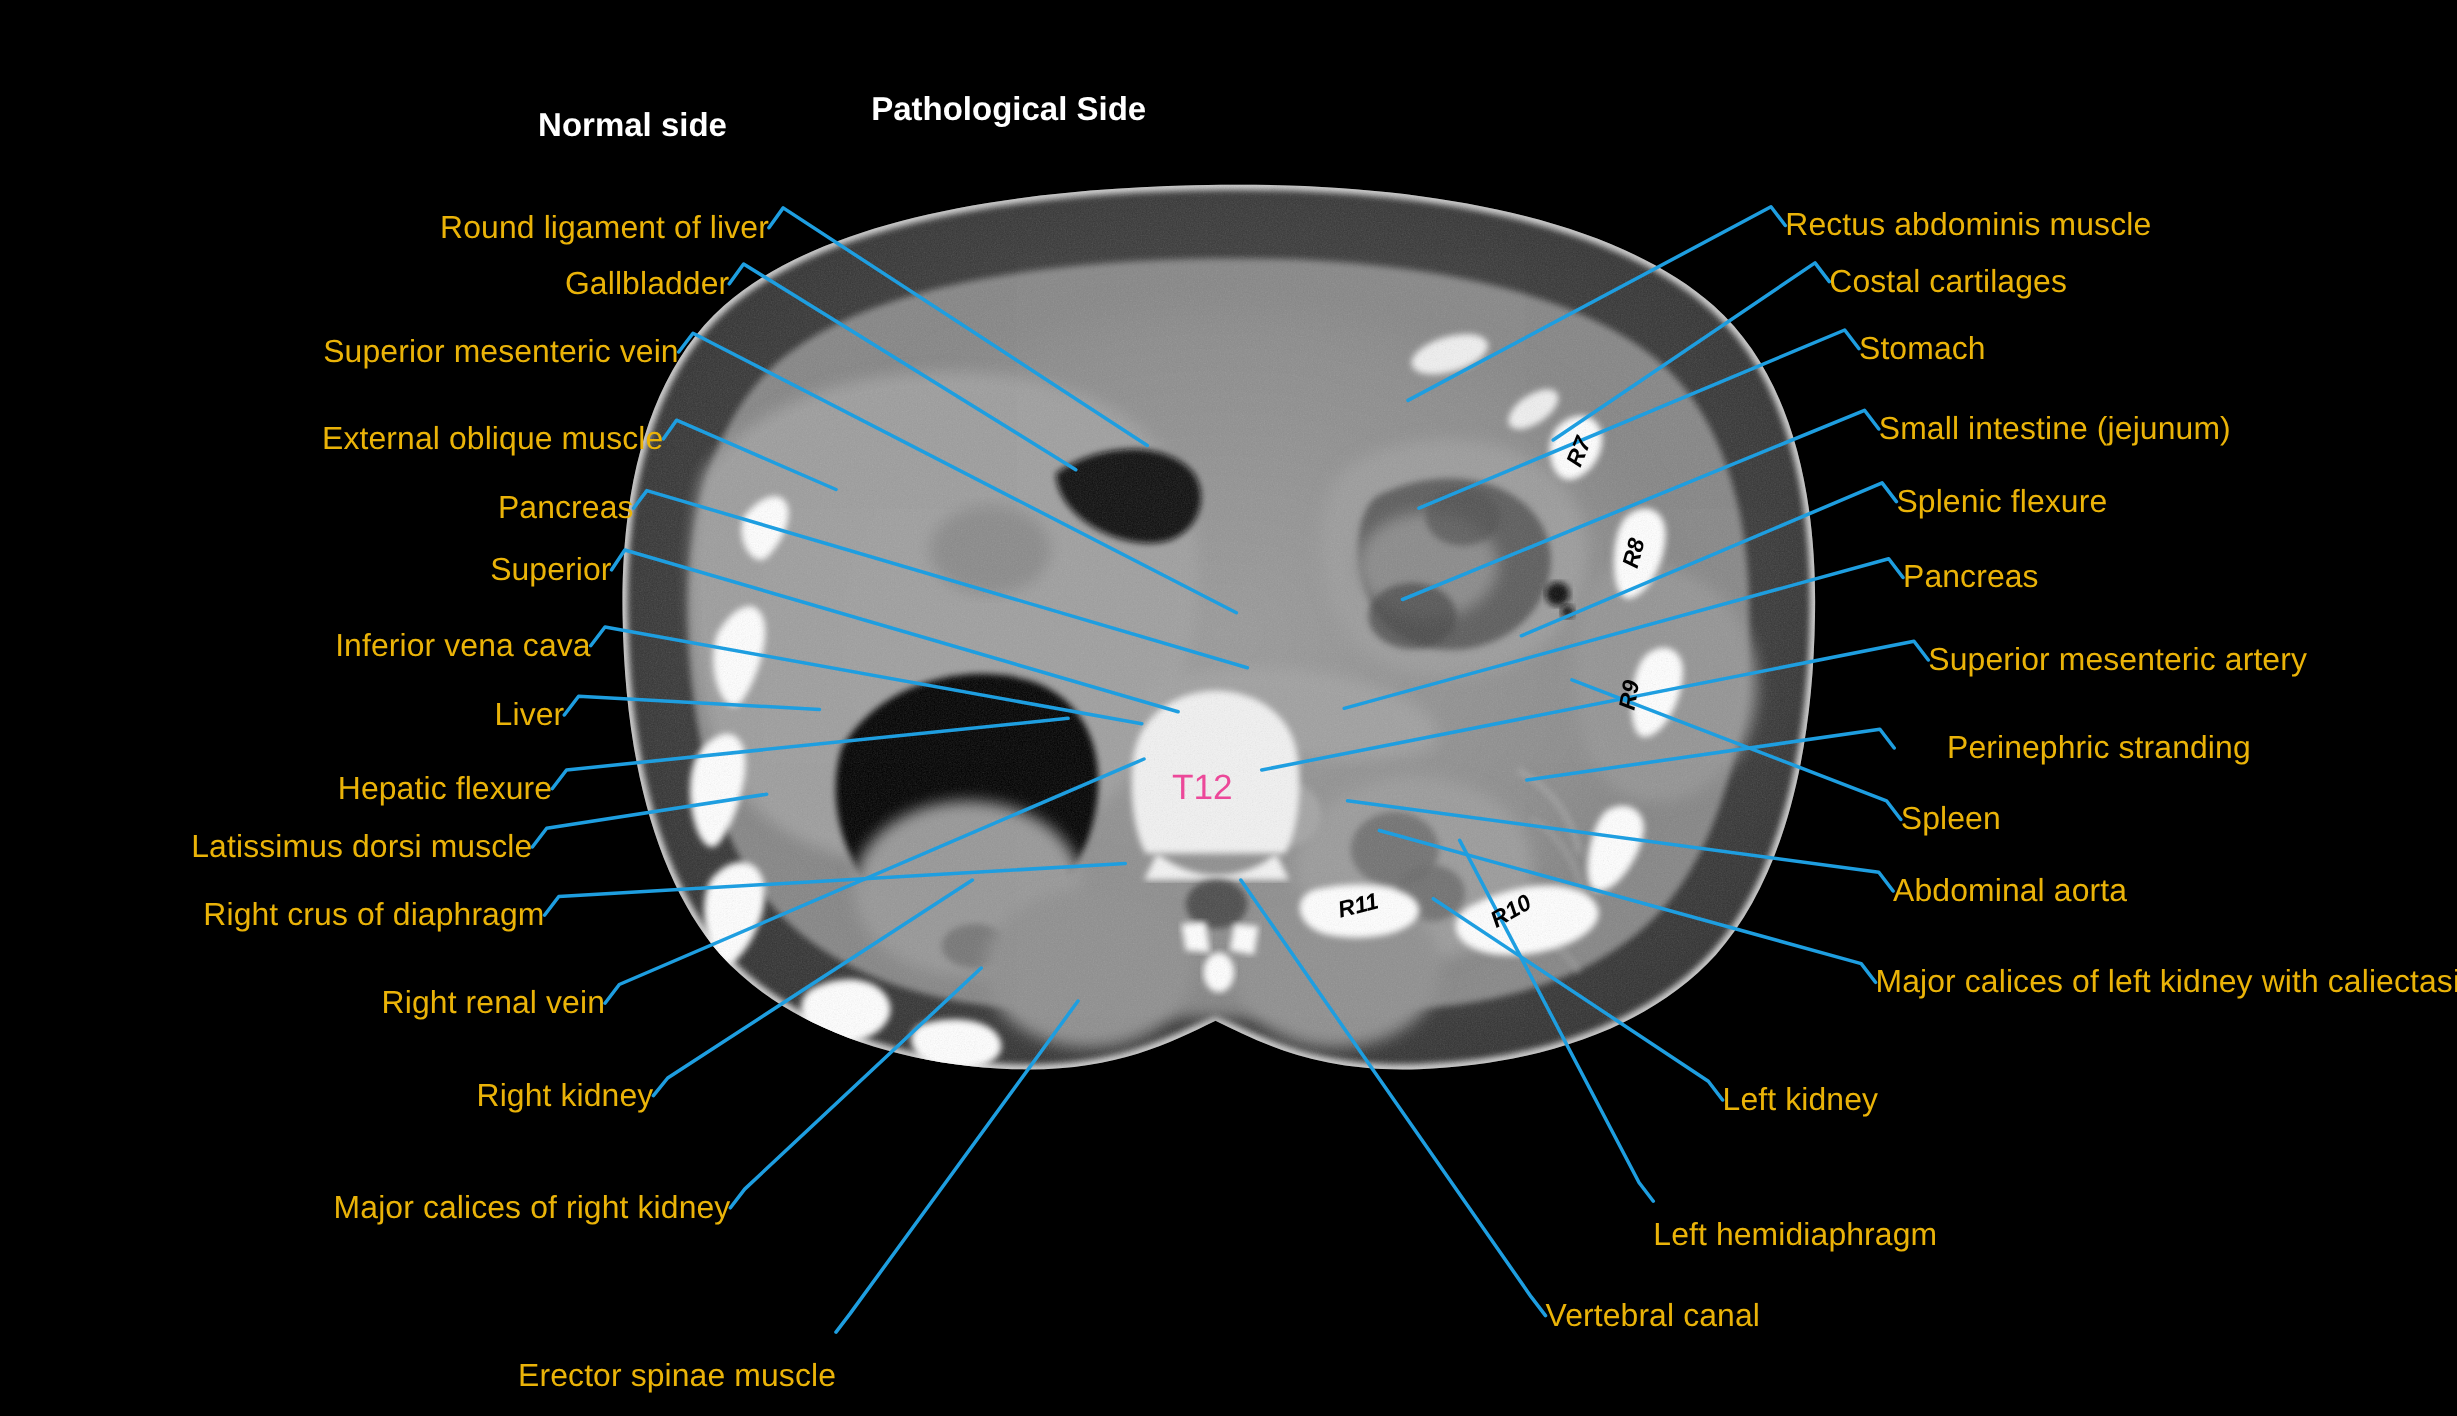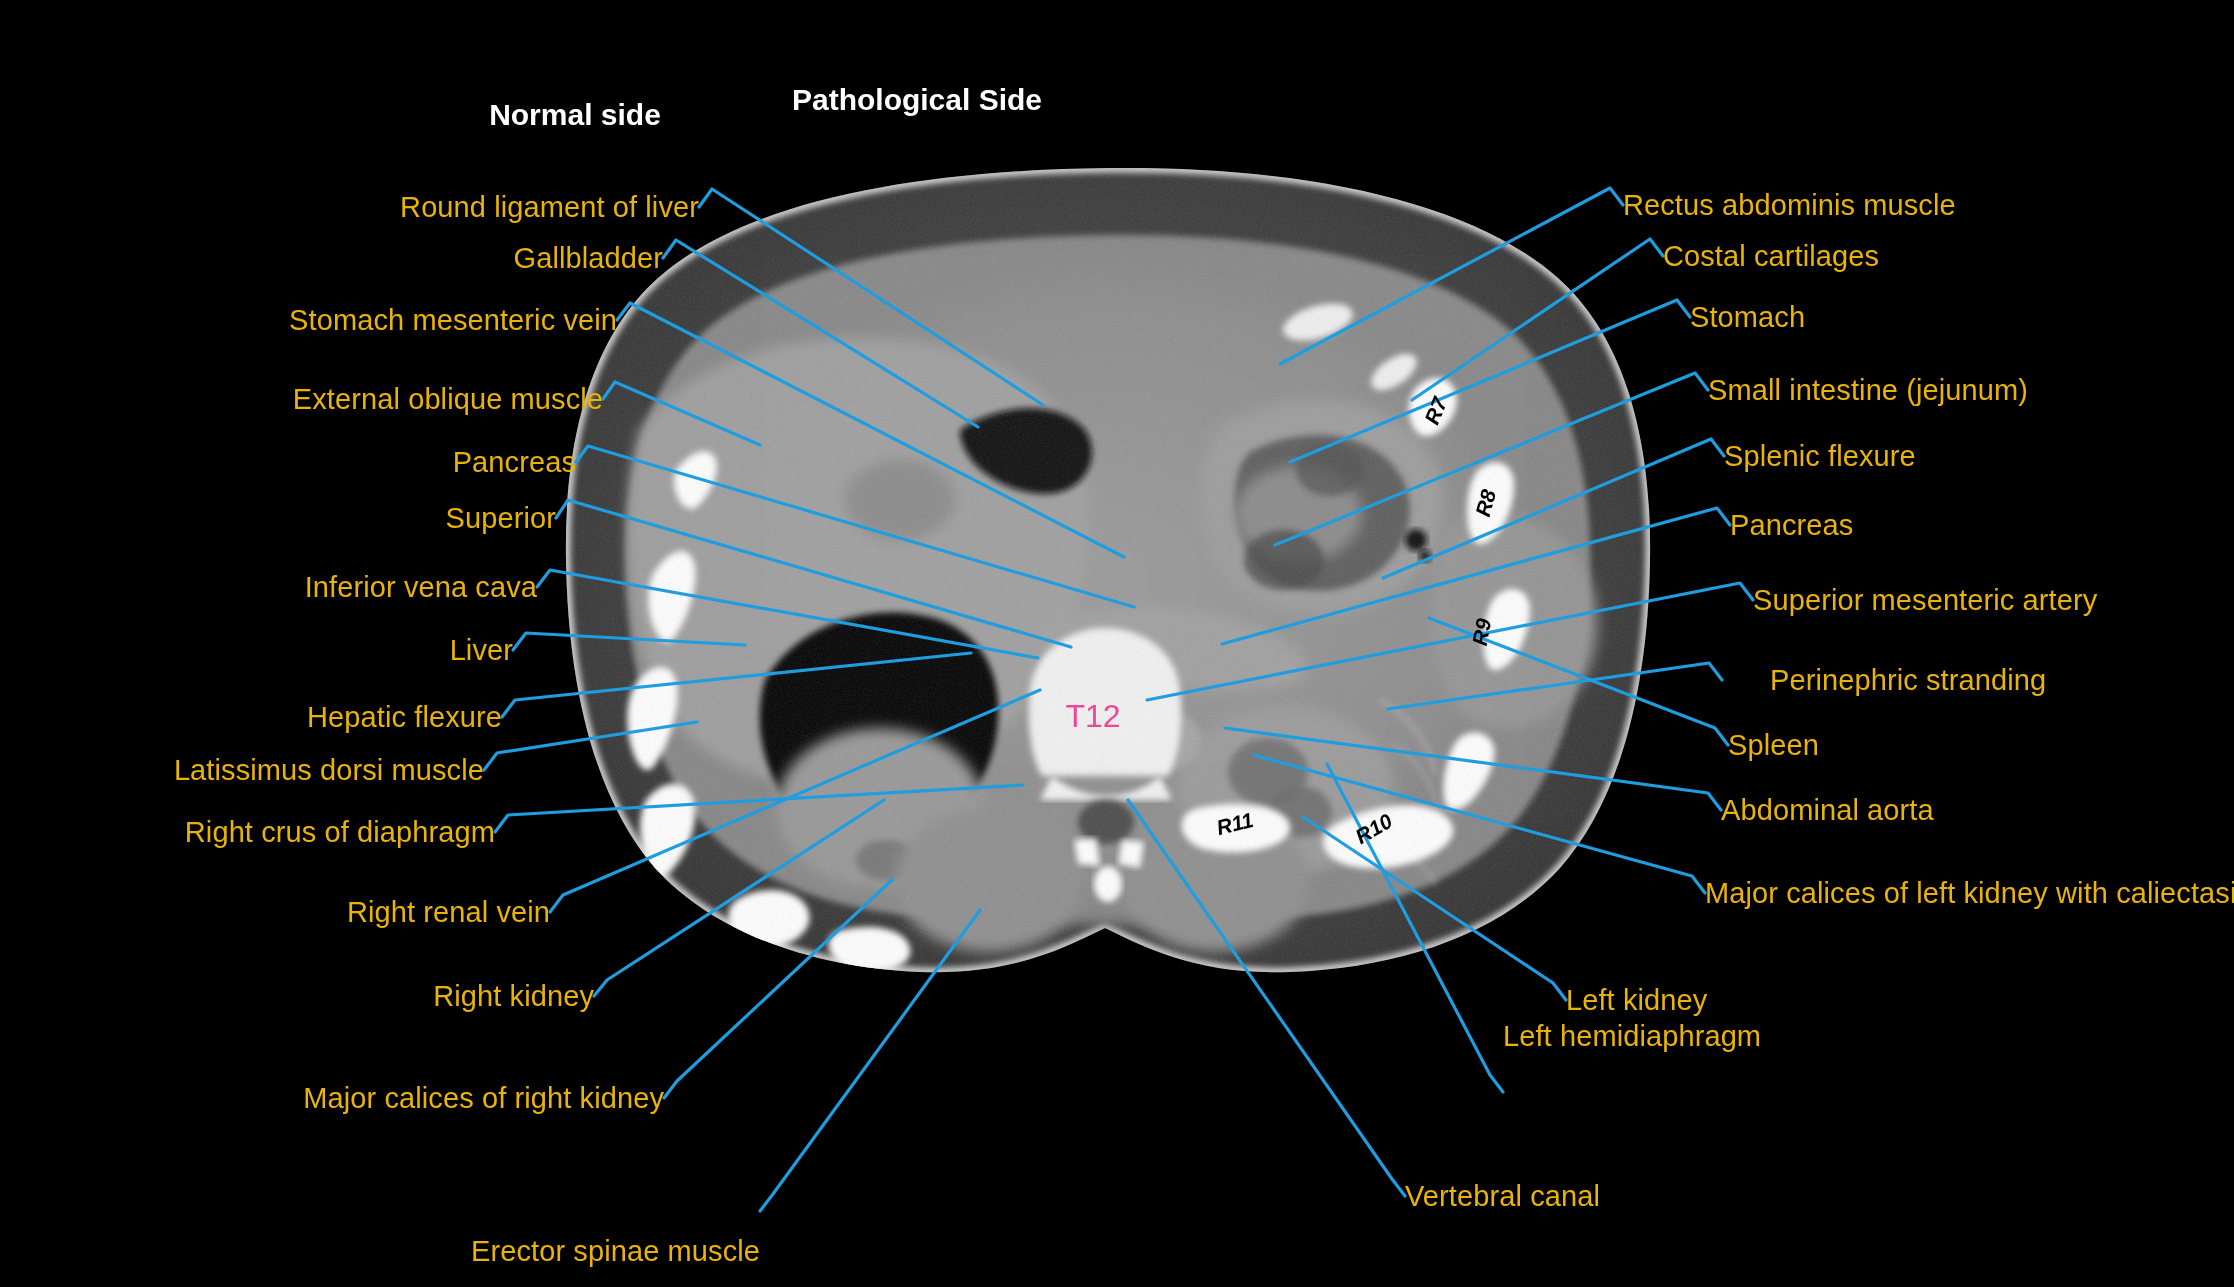--- a/index.html
+++ b/index.html
@@ -255,21 +255,21 @@
       <polyline points="1405,1196 1392,1179 1128,800" fill="none" stroke="#1e9ee0" stroke-width="3.2" stroke-linecap="round" stroke-linejoin="round"></polyline>
     </svg>
 
   <div id="headers-layer">
       <div class="hdr" style="left: 575px; top: 115px;">Normal side</div>
       <div class="hdr" style="left: 917px; top: 100px;">Pathological Side</div>
     </div>
   <div id="labels-left-layer">
       <div class="lbl right-align" style="left: 699px; top: 207px;">Round ligament of liver</div>
       <div class="lbl right-align" style="left: 663px; top: 258px;">Gallbladder</div>
-      <div class="lbl right-align" style="left: 617px; top: 320px;">Stomach mesenteric vein</div>
+      <div class="lbl right-align" style="left: 617px; top: 320px;">Superior mesenteric vein</div>
       <div class="lbl right-align" style="left: 603px; top: 399px;">External oblique muscle</div>
       <div class="lbl right-align" style="left: 576px; top: 462px;">Pancreas</div>
       <div class="lbl right-align" style="left: 556px; top: 518px;">Superior</div>
       <div class="lbl right-align" style="left: 537px; top: 587px;">Inferior vena cava</div>
       <div class="lbl right-align" style="left: 513px; top: 650px;">Liver</div>
       <div class="lbl right-align" style="left: 502px; top: 717px;">Hepatic flexure</div>
       <div class="lbl right-align" style="left: 484px; top: 770px;">Latissimus dorsi muscle</div>
       <div class="lbl right-align" style="left: 495px; top: 832px;">Right crus of diaphragm</div>
       <div class="lbl right-align" style="left: 550px; top: 912px;">Right renal vein</div>
       <div class="lbl right-align" style="left: 594px; top: 996px;">Right kidney</div>
@@ -282,21 +282,21 @@
       <div class="lbl left-align" style="left: 1690px; top: 317px;">Stomach</div>
       <div class="lbl left-align" style="left: 1708px; top: 390px;">Small intestine (jejunum)</div>
       <div class="lbl left-align" style="left: 1724px; top: 456px;">Splenic flexure</div>
       <div class="lbl left-align" style="left: 1730px; top: 525px;">Pancreas</div>
       <div class="lbl left-align" style="left: 1753px; top: 600px;">Superior mesenteric artery</div>
       <div class="lbl left-align" style="left: 1722px; top: 680px; margin-left: 48px;">Perinephric stranding</div>
       <div class="lbl left-align" style="left: 1728px; top: 745px;">Spleen</div>
       <div class="lbl left-align" style="left: 1721px; top: 810px;">Abdominal aorta</div>
       <div class="lbl left-align" style="left: 1705px; top: 893px;">Major calices of left kidney with caliectasis</div>
       <div class="lbl left-align" style="left: 1566px; top: 1000px;">Left kidney</div>
-      <div class="lbl left-align" style="left: 1503px; top: 1036px;">Left hemidiaphragm</div>
+      <div class="lbl left-align" style="left: 1503px; top: 1123px;">Left hemidiaphragm</div>
       <div class="lbl left-align" style="left: 1405px; top: 1196px;">Vertebral canal</div>
     </div>
   <div id="markers-layer">
       <div class="vert" style="left: 1093px; top: 716px;">T12</div>
       <div class="rib" style="left: 1436px; top: 411px; transform: translate(-50%, -50%) rotate(-68deg);">R7</div>
       <div class="rib" style="left: 1486px; top: 503px; transform: translate(-50%, -50%) rotate(-75deg);">R8</div>
       <div class="rib" style="left: 1482px; top: 632px; transform: translate(-50%, -50%) rotate(-80deg);">R9</div>
       <div class="rib" style="left: 1374px; top: 829px; transform: translate(-50%, -50%) rotate(-30deg);">R10</div>
       <div class="rib" style="left: 1235px; top: 824px; transform: translate(-50%, -50%) rotate(-14deg);">R11</div>
     </div>

